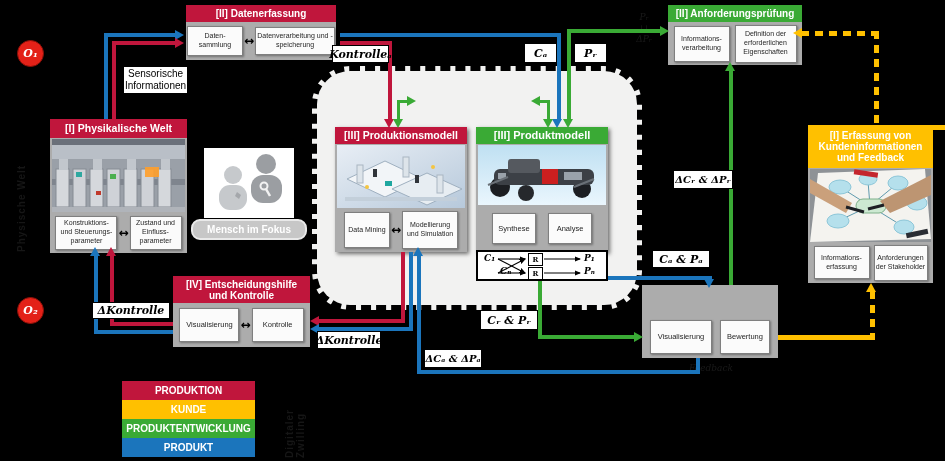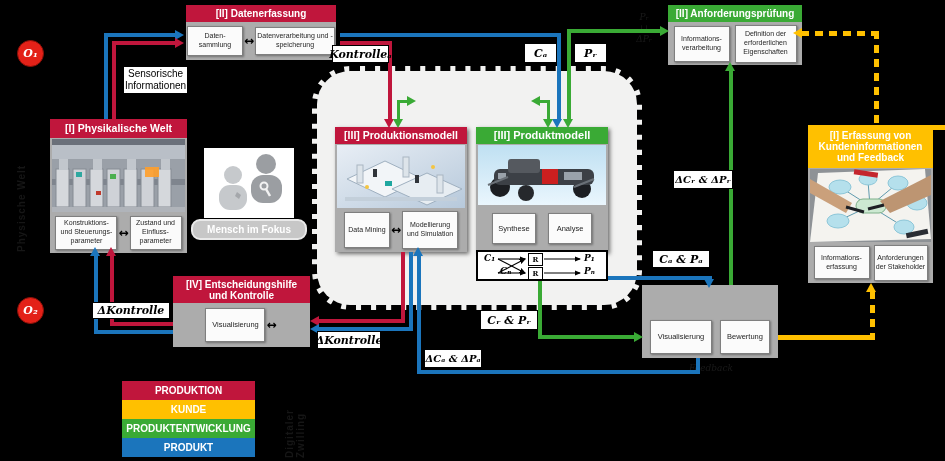--- a/index.html
+++ b/index.html
@@ -177,20 +177,21 @@
       <span class="dbl">↔</span>
       <div class="wbox" style="width:52px;height:34px;">Zustand und Einfluss- parameter</div>
     </div>
   </div>
 
   <div class="blk" style="left:173px;top:276px;width:137px;height:71px;background:#ACACAC">
     <div class="hdr h-red" style="height:27px;font-size:10px;padding:0 4px;">[IV] Entscheidungshilfe und Kontrolle</div>
     <div class="bdy" style="top:27px;bottom:0;">
       <div class="wbox" style="width:60px;height:34px;font-size:7.5px;">Visualisierung</div>
       <span class="dbl">↔</span>
+      <div class="wbox" style="width:52px;height:34px;font-size:7.5px;">Kontrolle</div>
     </div>
   </div>
 
 
   <div class="blk" style="left:335px;top:127px;width:132px;height:125px;background:#ACACAC">
     <div class="hdr h-red" style="height:17px;font-size:10.5px;">[III] Produktionsmodell</div>
     <div class="photo" style="top:18px;height:63px;">
       <svg width="128" height="63" viewBox="0 0 128 63">
         <defs>
             <linearGradient id="simg" x1="0" y1="0" x2="1" y2="1">

